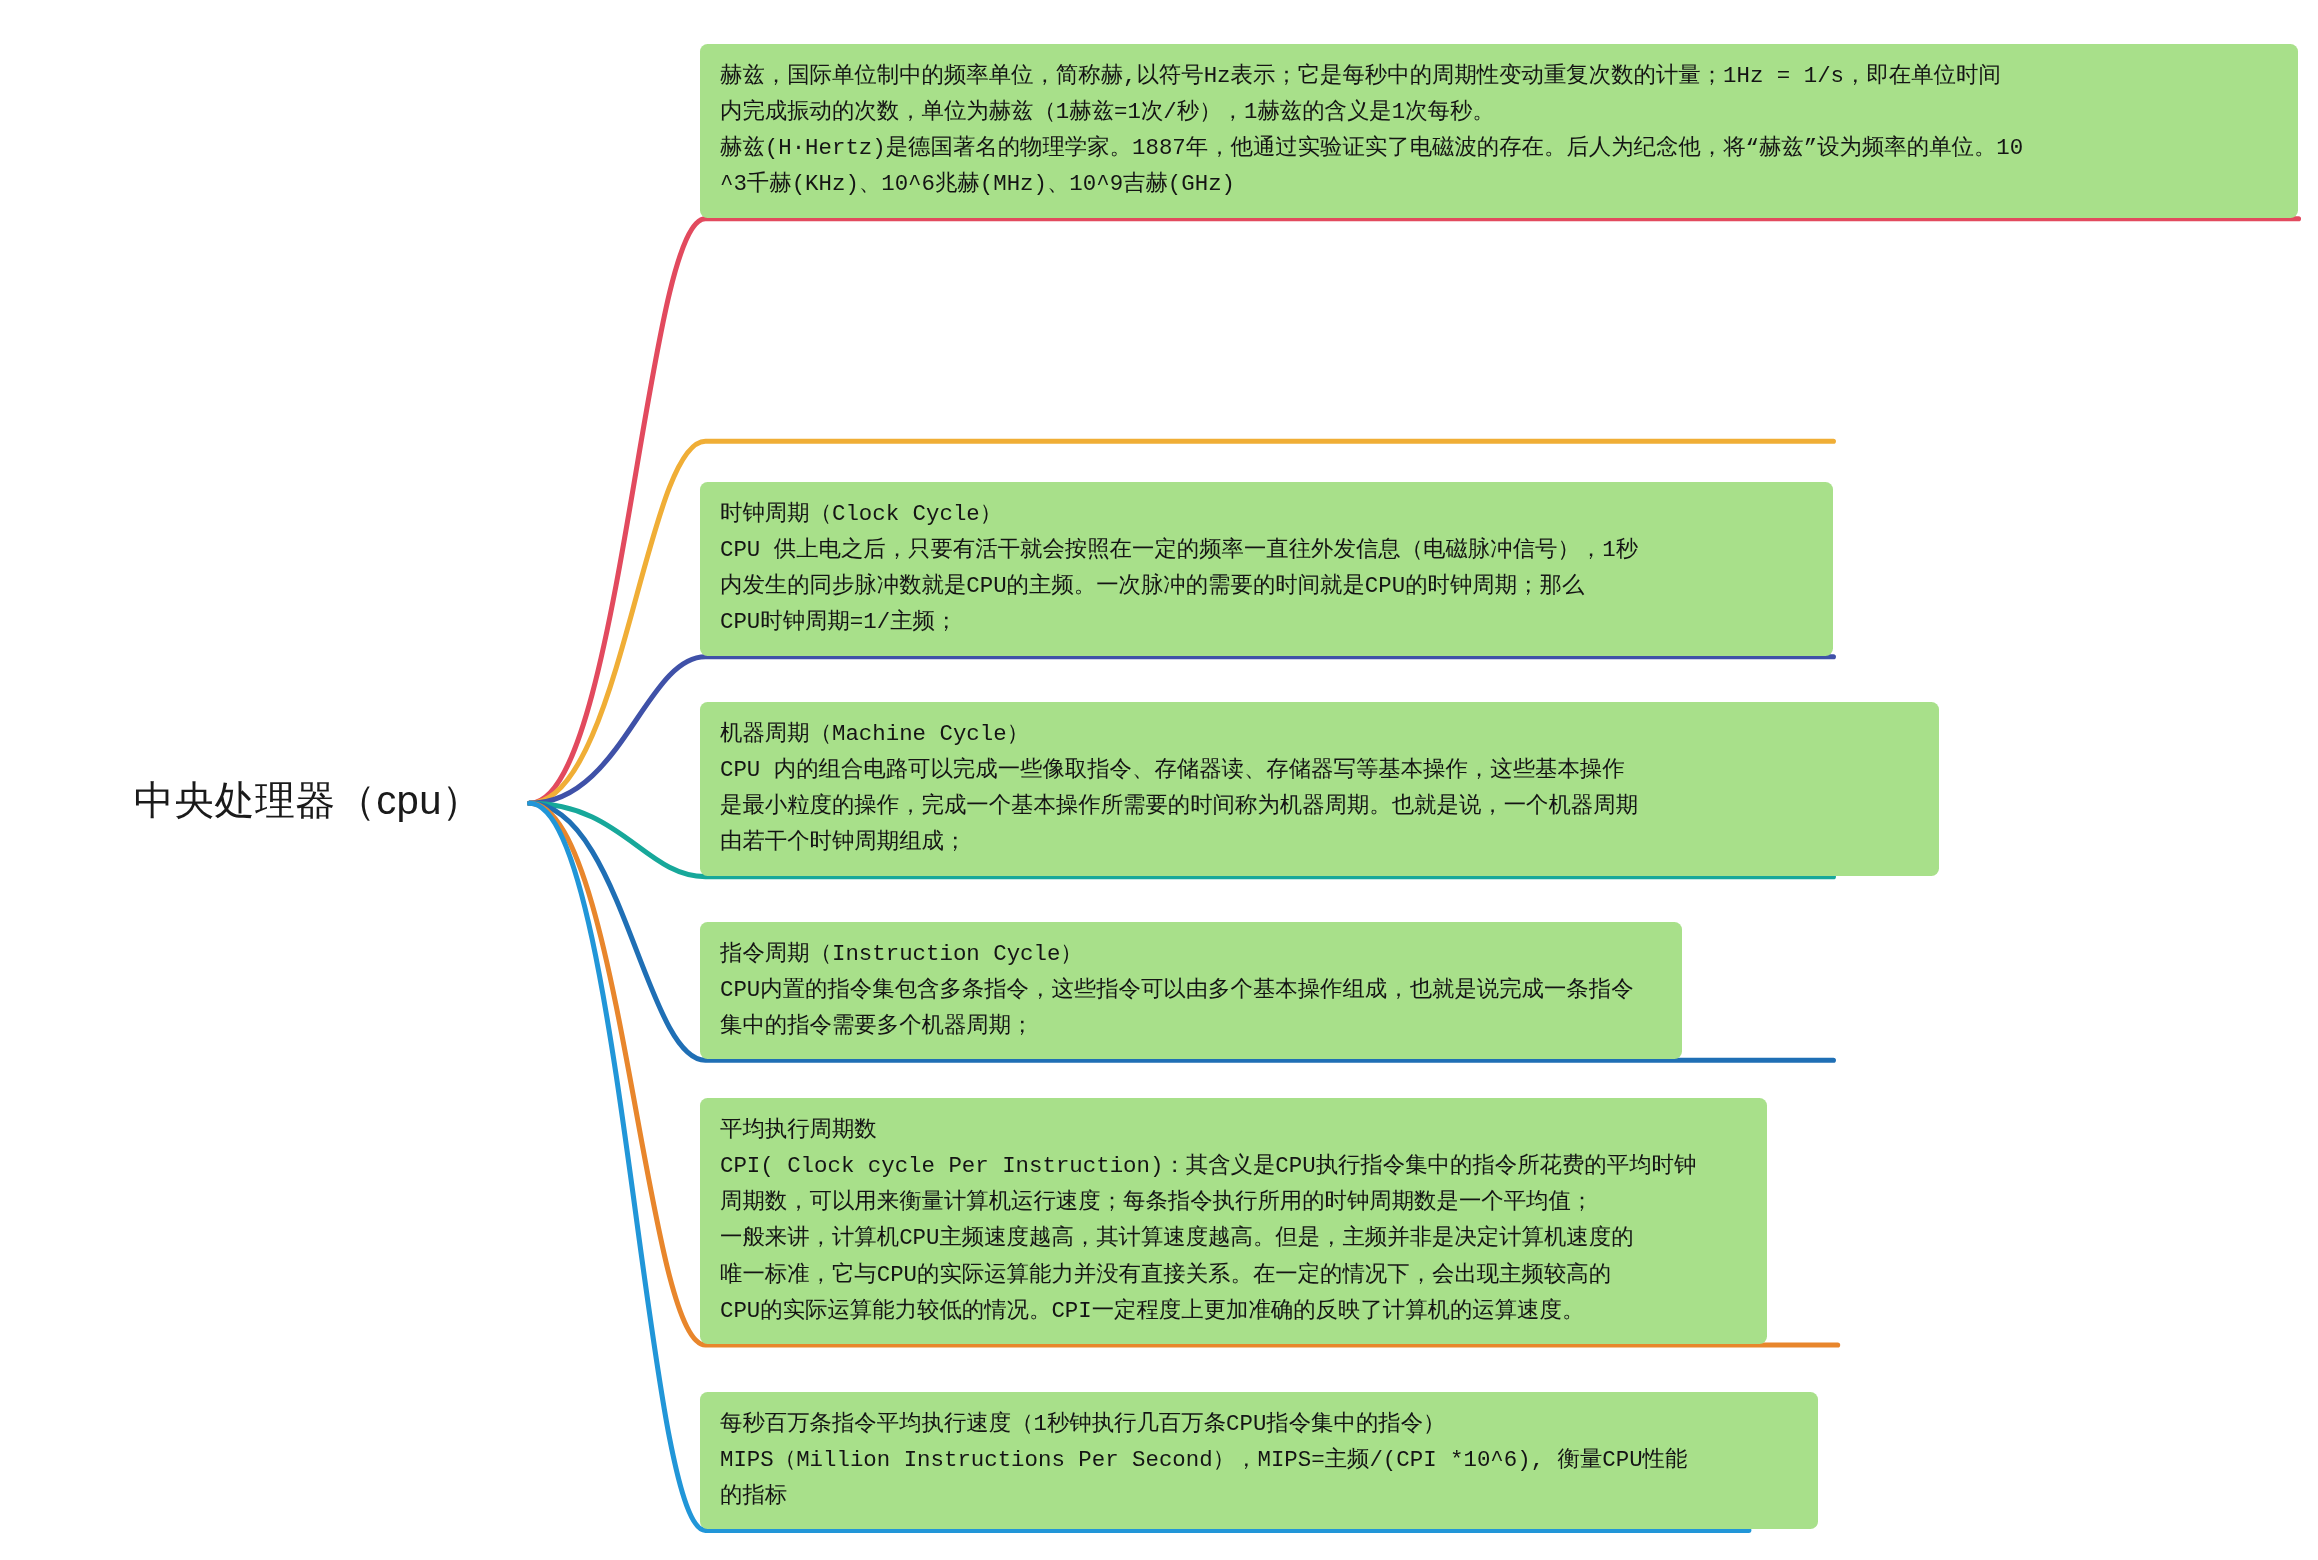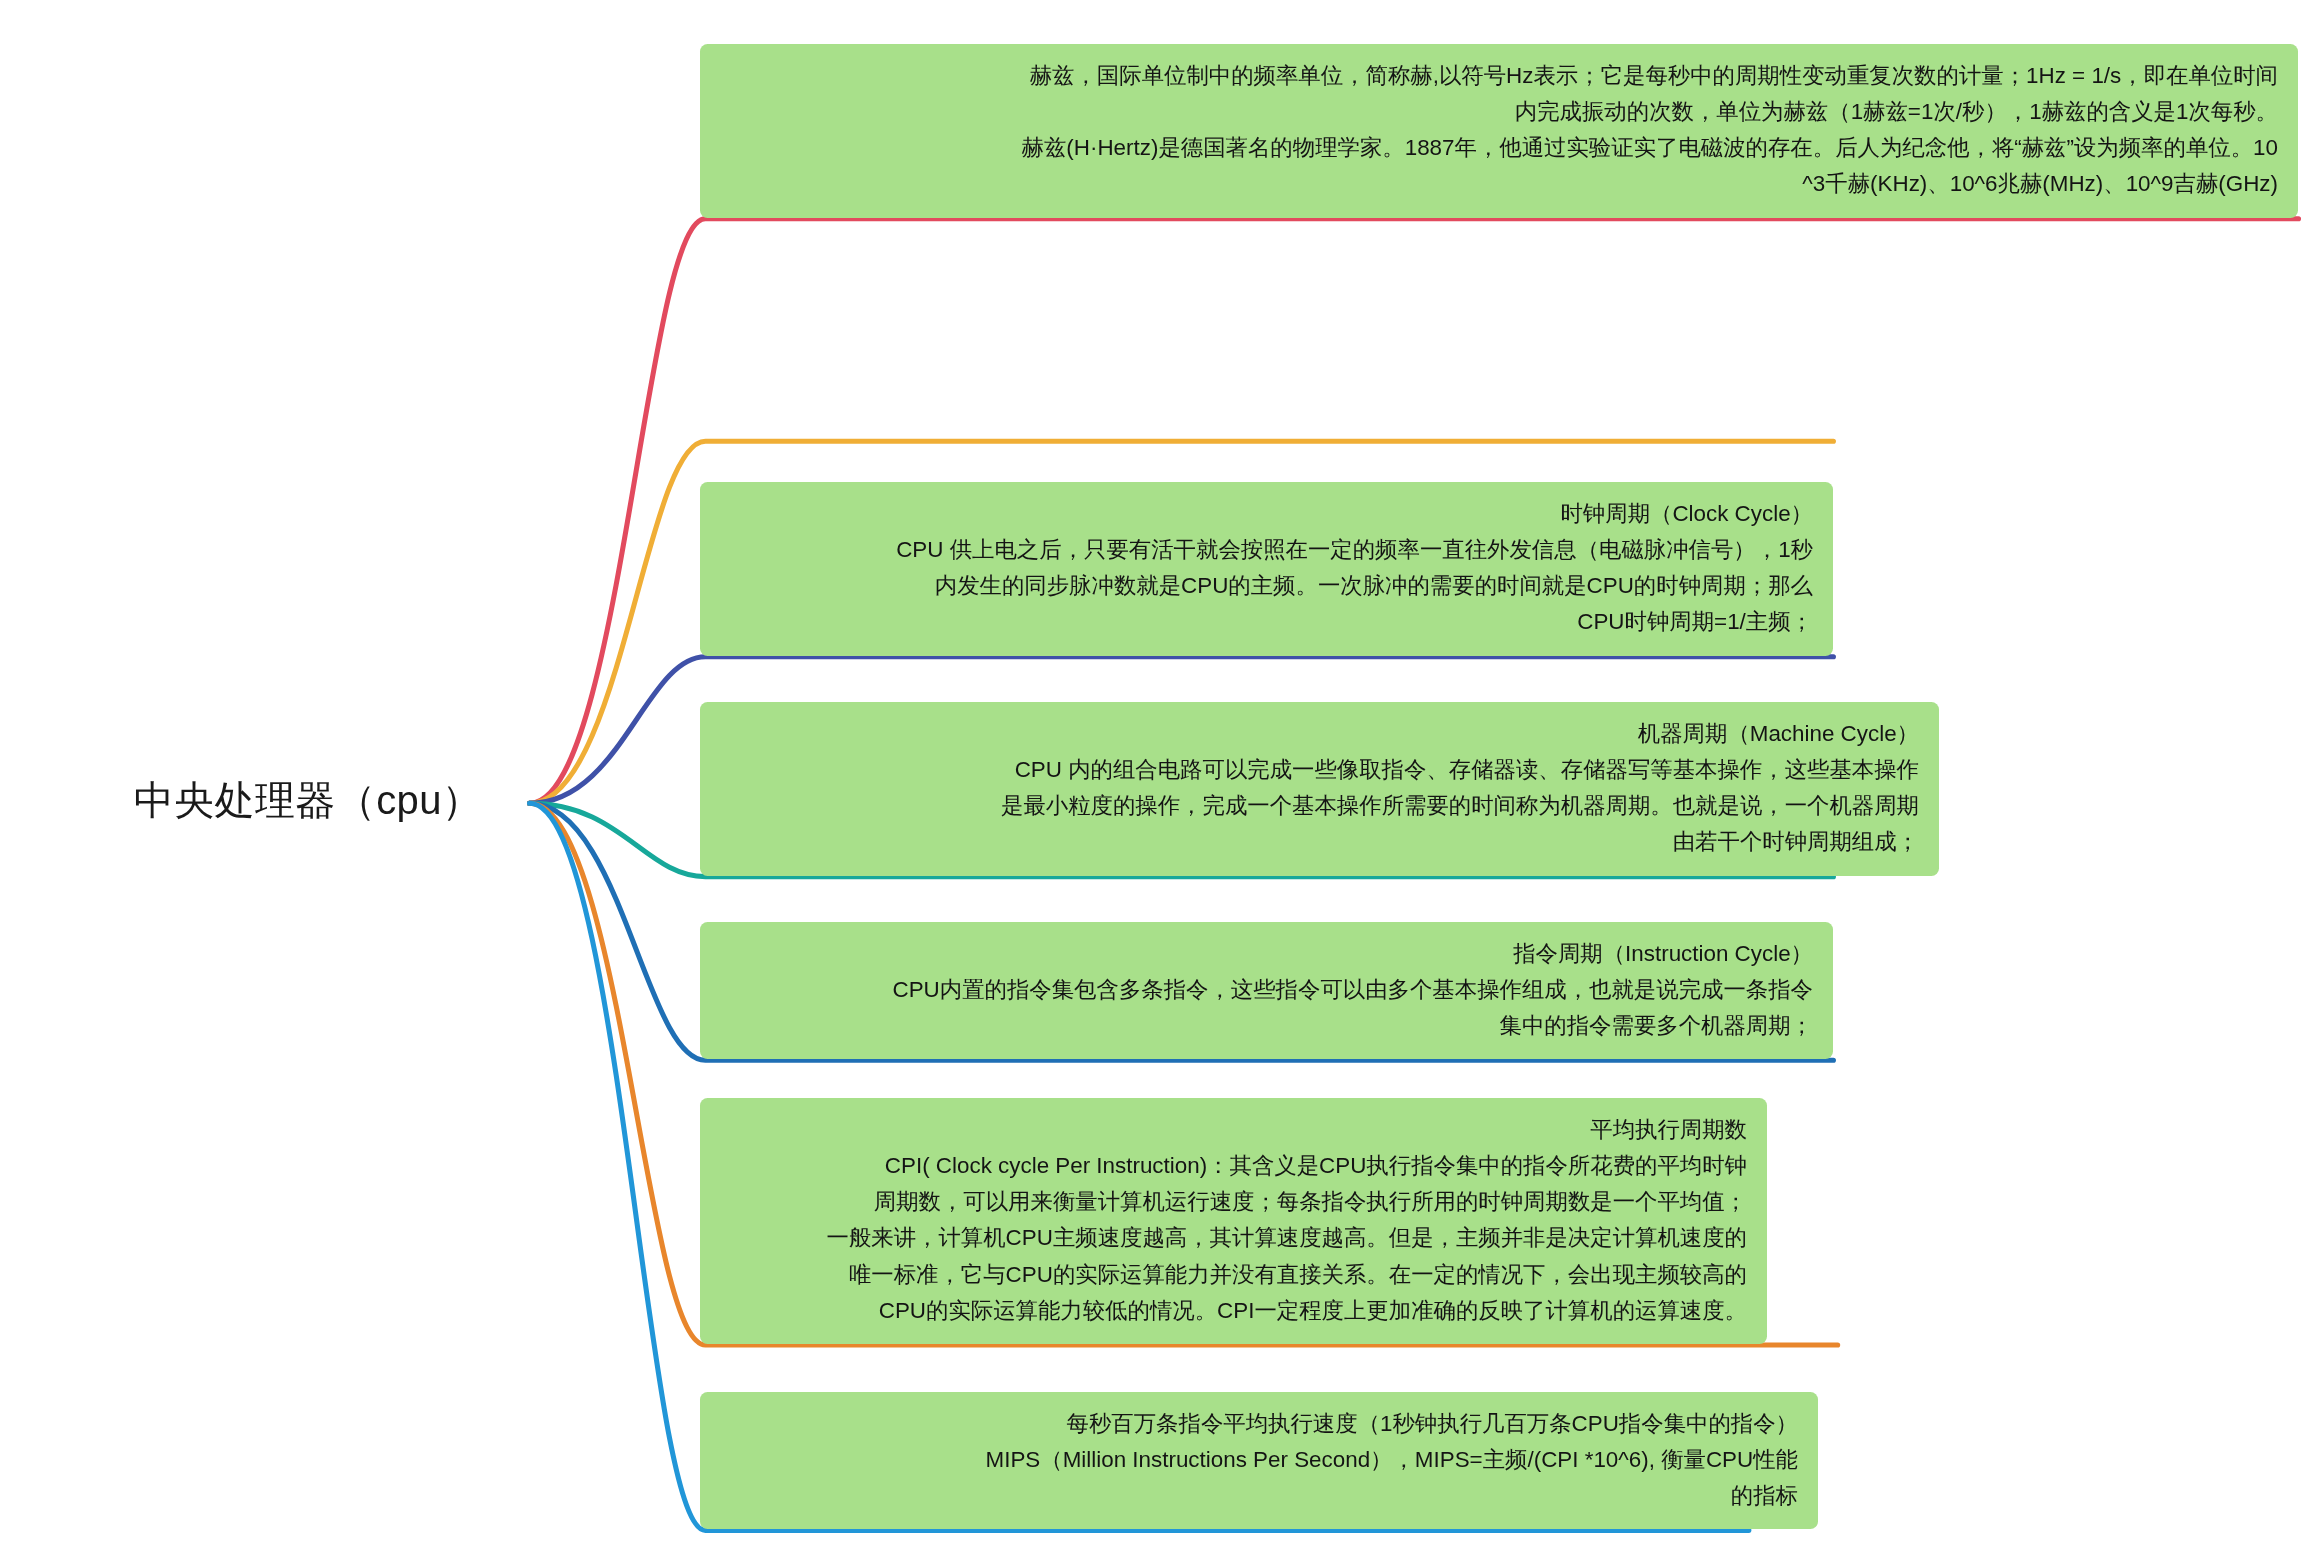--- a/index.html
+++ b/index.html
@@ -41,33 +41,32 @@
   }
   .topic {
     position: absolute;
     box-sizing: border-box;
     background: #a8e08a;
     border-radius: 7.6px;
     padding: 13.5px 20px 15px 20px;
     color: #141414;
     font-size: 22.4px;
     line-height: 1.62;
-    font-family: Liberation Sans, sans-serif;
-    text-align: right;
+    font-family: Liberation Mono, monospace;
   }
   .topic p {
     margin: 0;
     white-space: pre-wrap;
   }
   
   #topic-0 { left: 700px;  top: 44px;   width: 1598px; }
   #topic-1 { left: 700px;  top: 303px;  width: 1133px; }
   #topic-2 { left: 700px;  top: 482px;  width: 1133px; }
   #topic-3 { left: 700px;  top: 702px;  width: 1239px; }
-  #topic-4 { left: 700px;  top: 922px; width: 1133px; }
+  #topic-4 { left: 700px;  top: 922px; width: 982px; }
   #topic-5 { left: 700px;  top: 1098px; width: 1067px; }
   #topic-6 { left: 700px;  top: 1392px; width: 1118px; }
 </style>
 </head>
 <body>
 
 <div id="canvas">
 
   <svg id="links" viewBox="0 0 2742 1846" xmlns="http://www.w3.org/2000/svg" aria-hidden="true">
       <path d="M 626 950 C 734.16 950, 763.28 258.6875, 834 258.6875 L 2718 258.6875" fill="none" stroke="#e24a5e" stroke-width="6" stroke-linecap="round" stroke-linejoin="round"></path>

